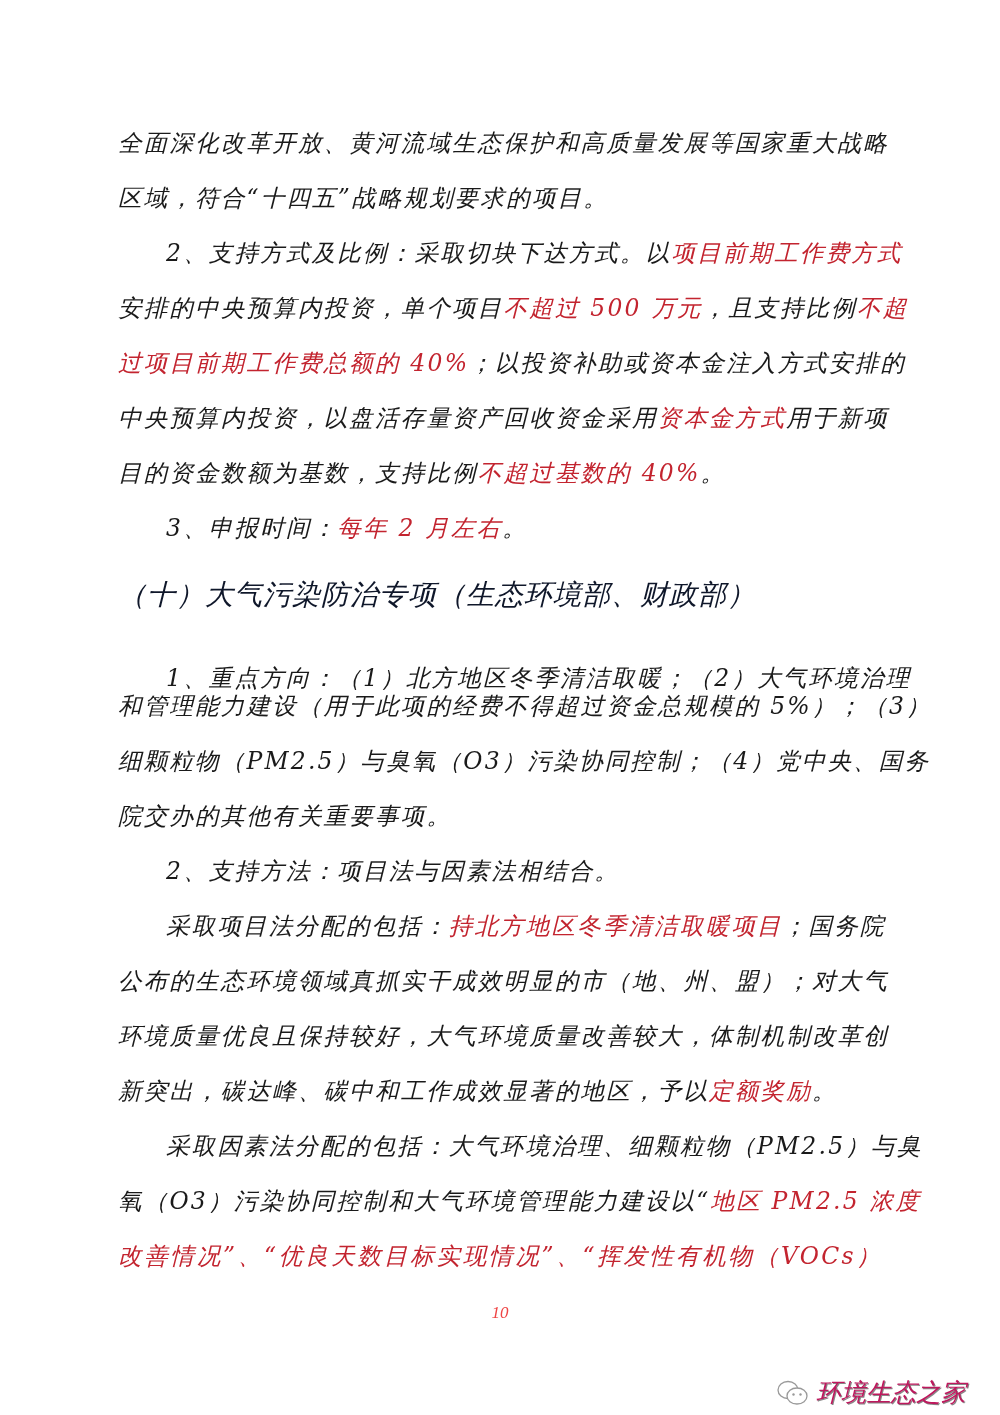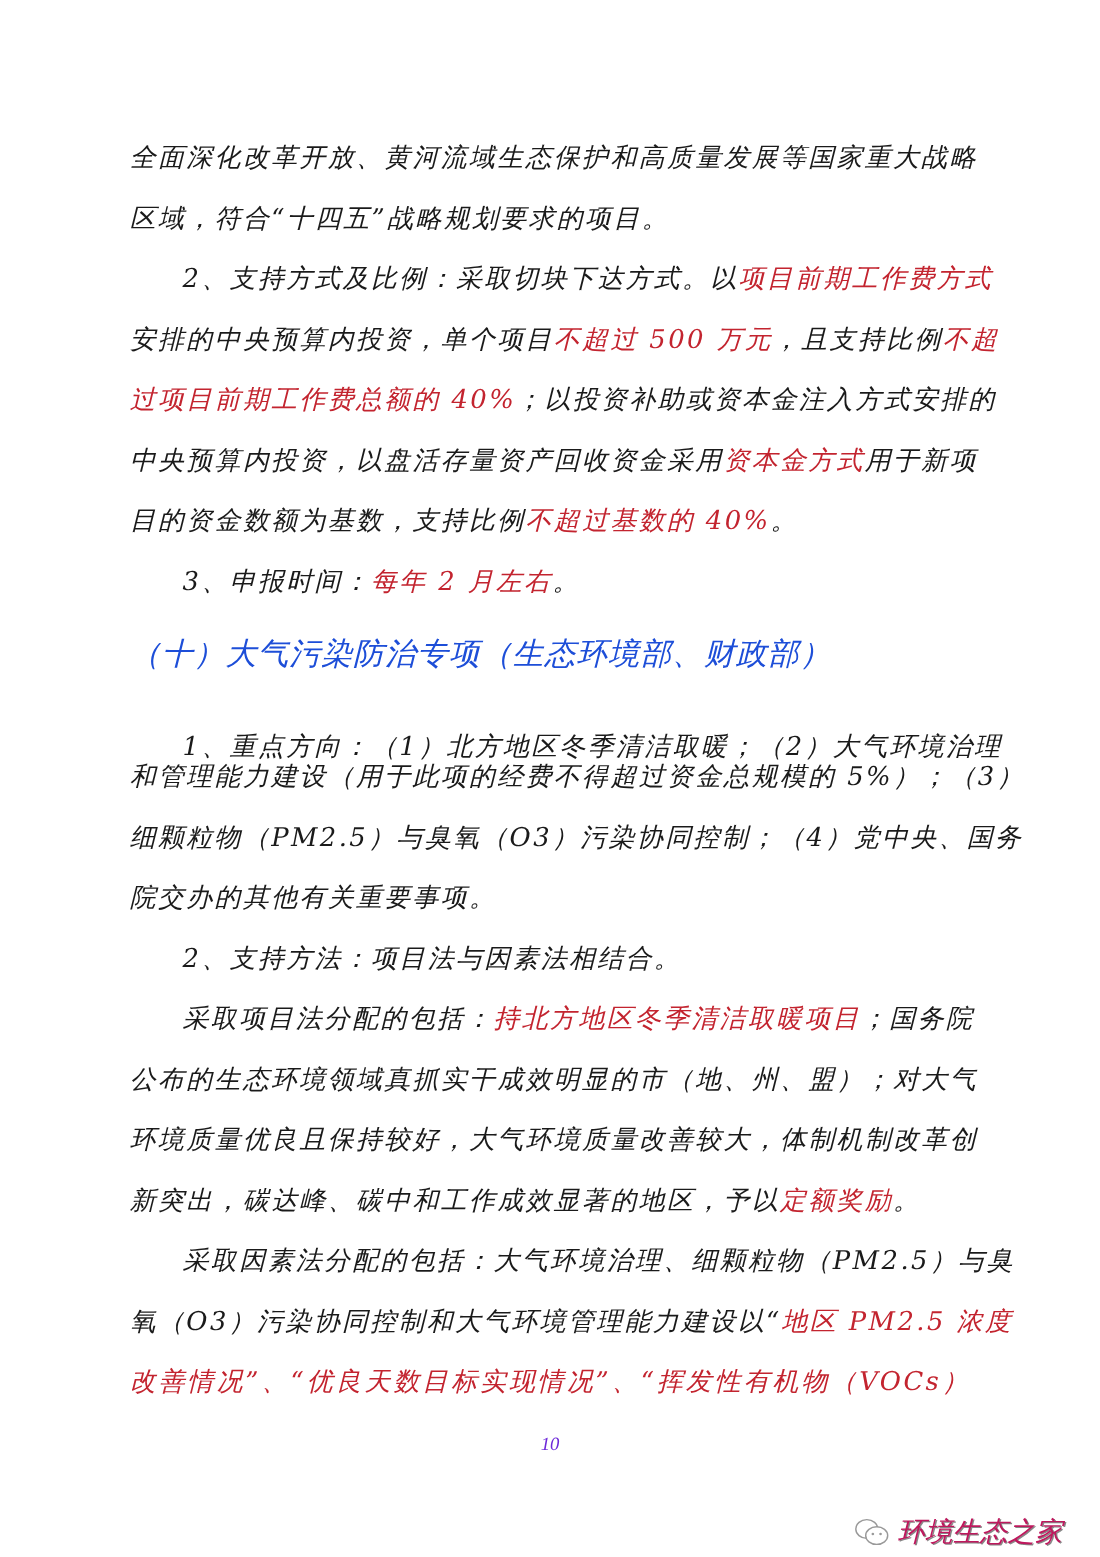--- a/index.html
+++ b/index.html
@@ -14,26 +14,26 @@
     font-size: 23.5px; line-height: 30px; white-space: nowrap;
     letter-spacing: 2.2px;
     text-align: justify; text-align-last: justify;
   }
   .line.indent { left: 166px; width: 716px; }
   .line.last { text-align-last: left; }
   .red { color: #c3242f; }
   .heading {
     position: absolute; left: 118px; top: 577px;
     font-family: "DejaVu Sans", "Liberation Sans", sans-serif;
-    font-size: 28px; line-height: 36px; letter-spacing: 1px; color: #1d4ed8;
+    font-size: 28px; line-height: 36px; letter-spacing: 1px; color: #0f172a;
     white-space: nowrap;
   }
   .page-num {
     position: absolute; left: 0; width: 1000px; top: 1303px; text-align: center;
-    font-family: "Liberation Serif", serif; font-size: 17px; color: #6d28d9;
+    font-family: "Liberation Serif", serif; font-size: 17px; color: #ef4444;
   }
   .watermark {
     position: absolute; left: 776px; top: 1376px; display: flex; align-items: center;
     color: #be185d; font-family: "DejaVu Sans", sans-serif; font-size: 25px;
     text-shadow: 1px 1px 0 #888, -1px -1px 0 #fff;
   }
   .watermark svg { margin-right: 6px; }
 </style>
 </head>
 <body>

